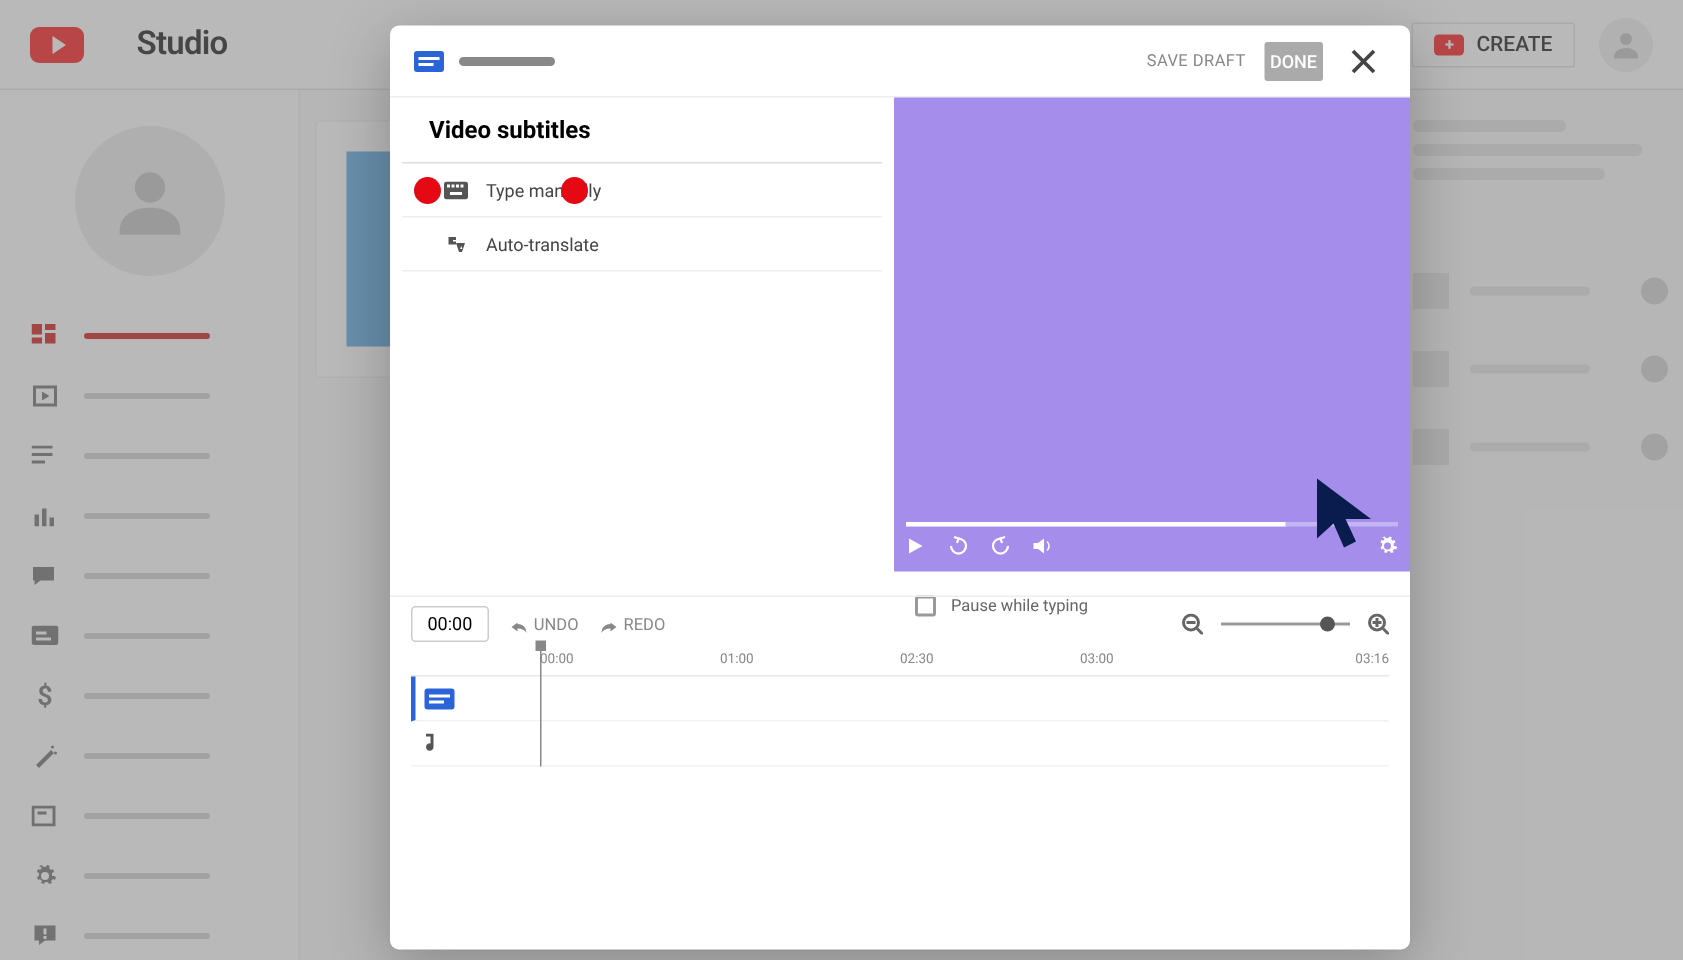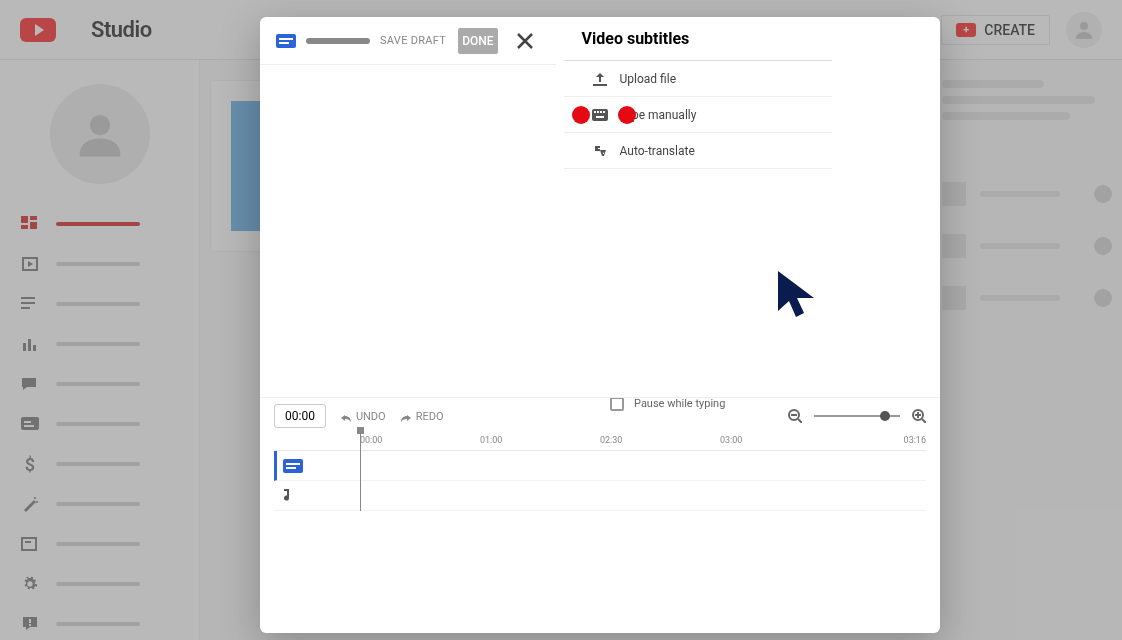--- a/index.html
+++ b/index.html
@@ -32,34 +32,34 @@
 .card-text { display:flex; flex-direction:column; gap:10px; flex:1; }
 .ph-line { height:6px; background:#e0e0e0; border-radius:3px; }
 .right-col { position:absolute; right:0; top:0; width:170px; }
 .right-ph { height:8px; background:#e0e0e0; border-radius:4px; margin-bottom:8px;}
 .list-row { display:flex; align-items:center; gap:14px; padding:14px 0; }
 .list-thumb { width:24px; height:24px; background:#e0e0e0; }
 .list-dot { width:18px; height:18px; border-radius:50%; background:#ccc; margin-left:auto; }
 
 .overlay { position:absolute; inset:0; background:rgba(128,128,128,0.55); }
 
-.modal { position:absolute; left:260px; top:17px; width:680px; height:616px; background:#fff; border-radius:6px; box-shadow:0 10px 40px rgba(0,0,0,0.25); display:flex; flex-direction:row; overflow:hidden; }
+.modal { position:absolute; left:260px; top:17px; width:680px; height:616px; background:#fff; border-radius:6px; box-shadow:0 10px 40px rgba(0,0,0,0.25); display:flex; flex-direction:column; overflow:hidden; }
 .modal-header { height:48px; display:flex; align-items:center; padding:0 16px; border-bottom:1px solid #eee; gap:10px; }
 .cc-badge { width:20px; height:14px; background:#2a64d8; border-radius:2px; position:relative; }
 .cc-badge::before, .cc-badge::after { content:''; position:absolute; background:#fff; height:2px; left:3px; }
 .cc-badge::before { top:4px; width:14px; }
 .cc-badge::after { top:8px; width:10px; }
 .draft-title { width:64px; height:6px; background:#888; border-radius:3px; }
 .modal-header-right { margin-left:auto; display:flex; align-items:center; gap:12px; }
 .save-draft { font-size:11px; color:#888; letter-spacing:0.3px; }
 .done-btn { background:#aaa; color:#fff; font-size:12px; padding:6px 4px; border-radius:2px; font-weight:500; }
 .close-x { font-size:20px; color:#555; cursor:pointer; padding:4px 6px; }
 
 .modal-body { display:flex; height:316px; }
-.left-panel { width:284px; padding:12px 0 0 0; }
+.left-panel { width:336px; padding:12px 0 0 0; }
 .panel-title { font-size:16px; font-weight:700; padding:0 18px 12px; border-bottom:1px solid #ddd; margin:0 8px; }
 .method-list { margin:0 8px; }
 .method-item { display:flex; align-items:center; gap:12px; height:36px; padding:0 28px; border-bottom:1px solid #eee; font-size:12px; color:#444; position:relative; }
 .method-item .m-icon { width:16px; display:flex; justify-content:center;}
 .red-dot { position:absolute; width:18px; height:18px; border-radius:50%; background:#e50914; }
 .red-dot.l { left:8px; }
 .red-dot.r { right:196px; }
 
 .preview { flex:1; background:#a48deb; display:flex; flex-direction:column; position:relative; }
 .prog-track { position:absolute; left:8px; right:8px; bottom:30px; height:3px; background:rgba(255,255,255,0.35); }
@@ -281,29 +281,20 @@
             <line x1="16" y1="2" x2="2" y2="16"></line>
           </svg>
       </div>
     </div>
   </div>
 
   <div class="modal-body">
     <div class="left-panel">
       <div class="panel-title">Video subtitles</div>
       <div class="method-list">
-        <div class="method-item">
-          <div class="m-icon">
-              <svg width="14" height="14" fill="#555">
-                <path d="M7 1L3 5h3v5h2V5h3z"></path>
-                <rect y="12" width="14" height="2"></rect>
-              </svg>
-            </div>
-          <span>Upload file</span>
-        </div>
         <div class="method-item">
           <div class="red-dot l"></div>
           <div class="m-icon">
               <svg width="16" height="12" fill="#555">
                 <rect width="16" height="12" rx="2"></rect>
                 <rect x="2" y="2" width="2" height="2" fill="#fff"></rect>
                 <rect x="5" y="2" width="2" height="2" fill="#fff"></rect>
                 <rect x="8" y="2" width="2" height="2" fill="#fff"></rect>
                 <rect x="11" y="2" width="2" height="2" fill="#fff"></rect>
                 <rect x="4" y="7" width="8" height="2" fill="#fff"></rect>

